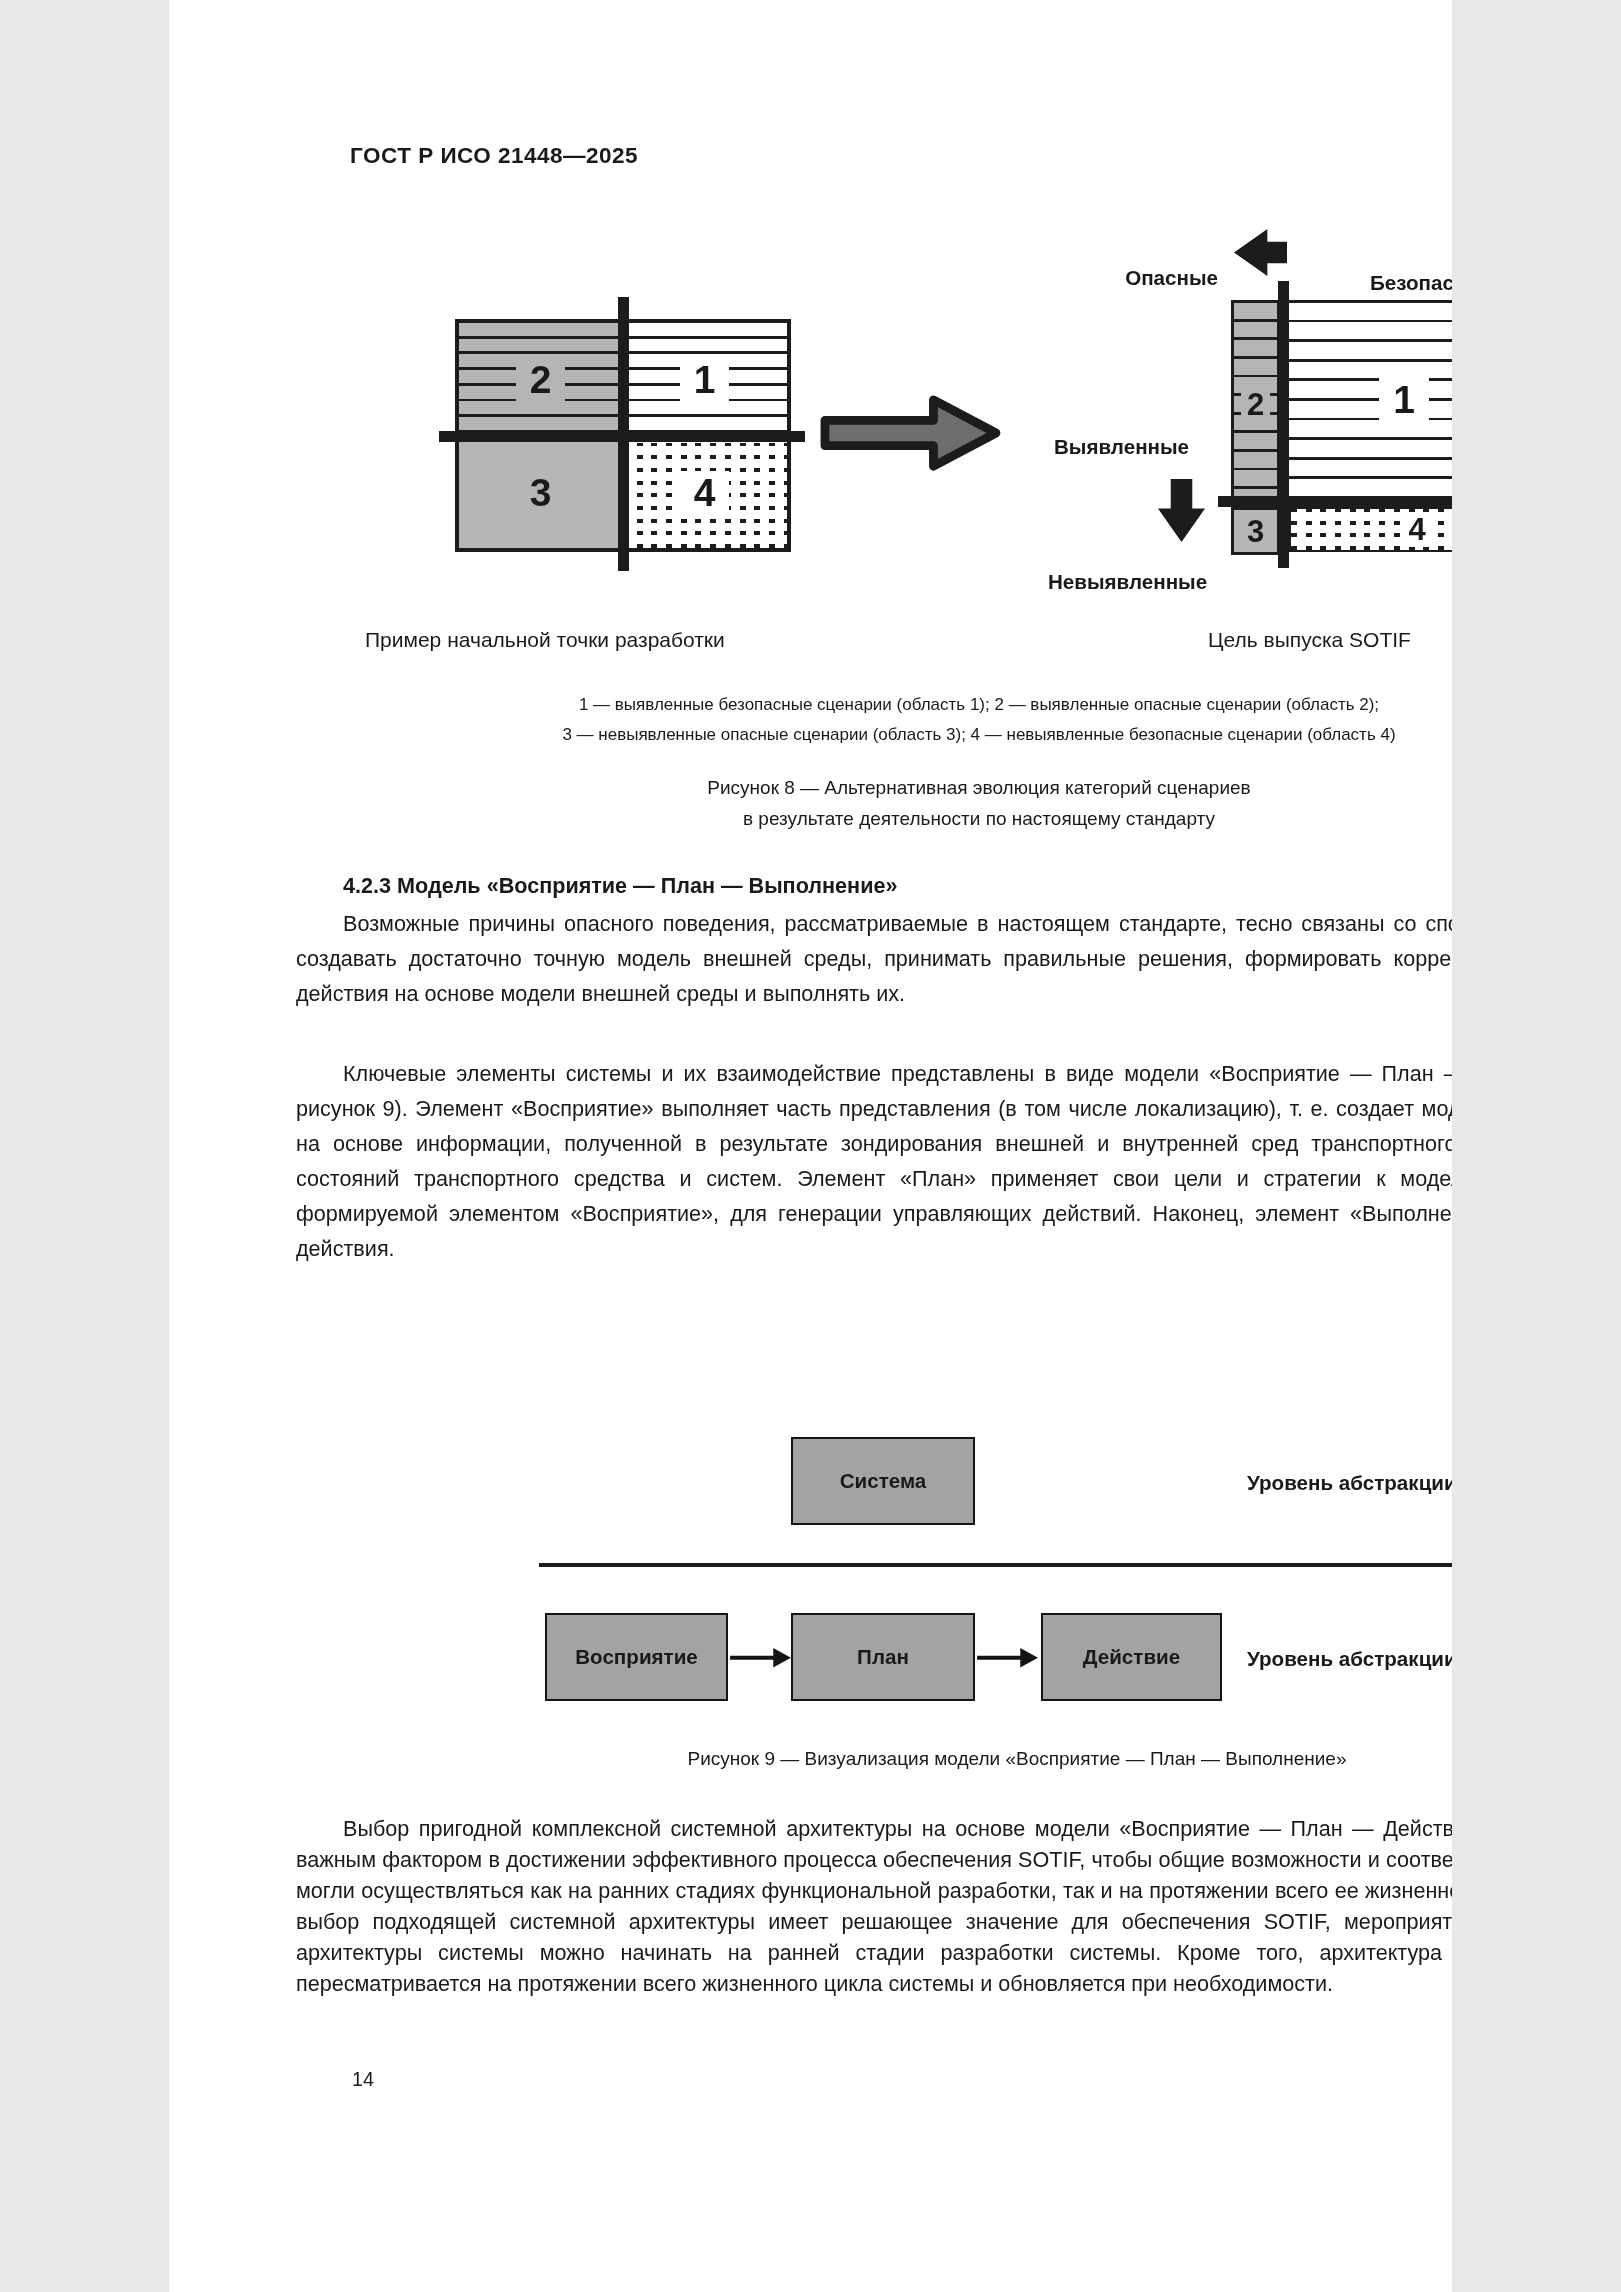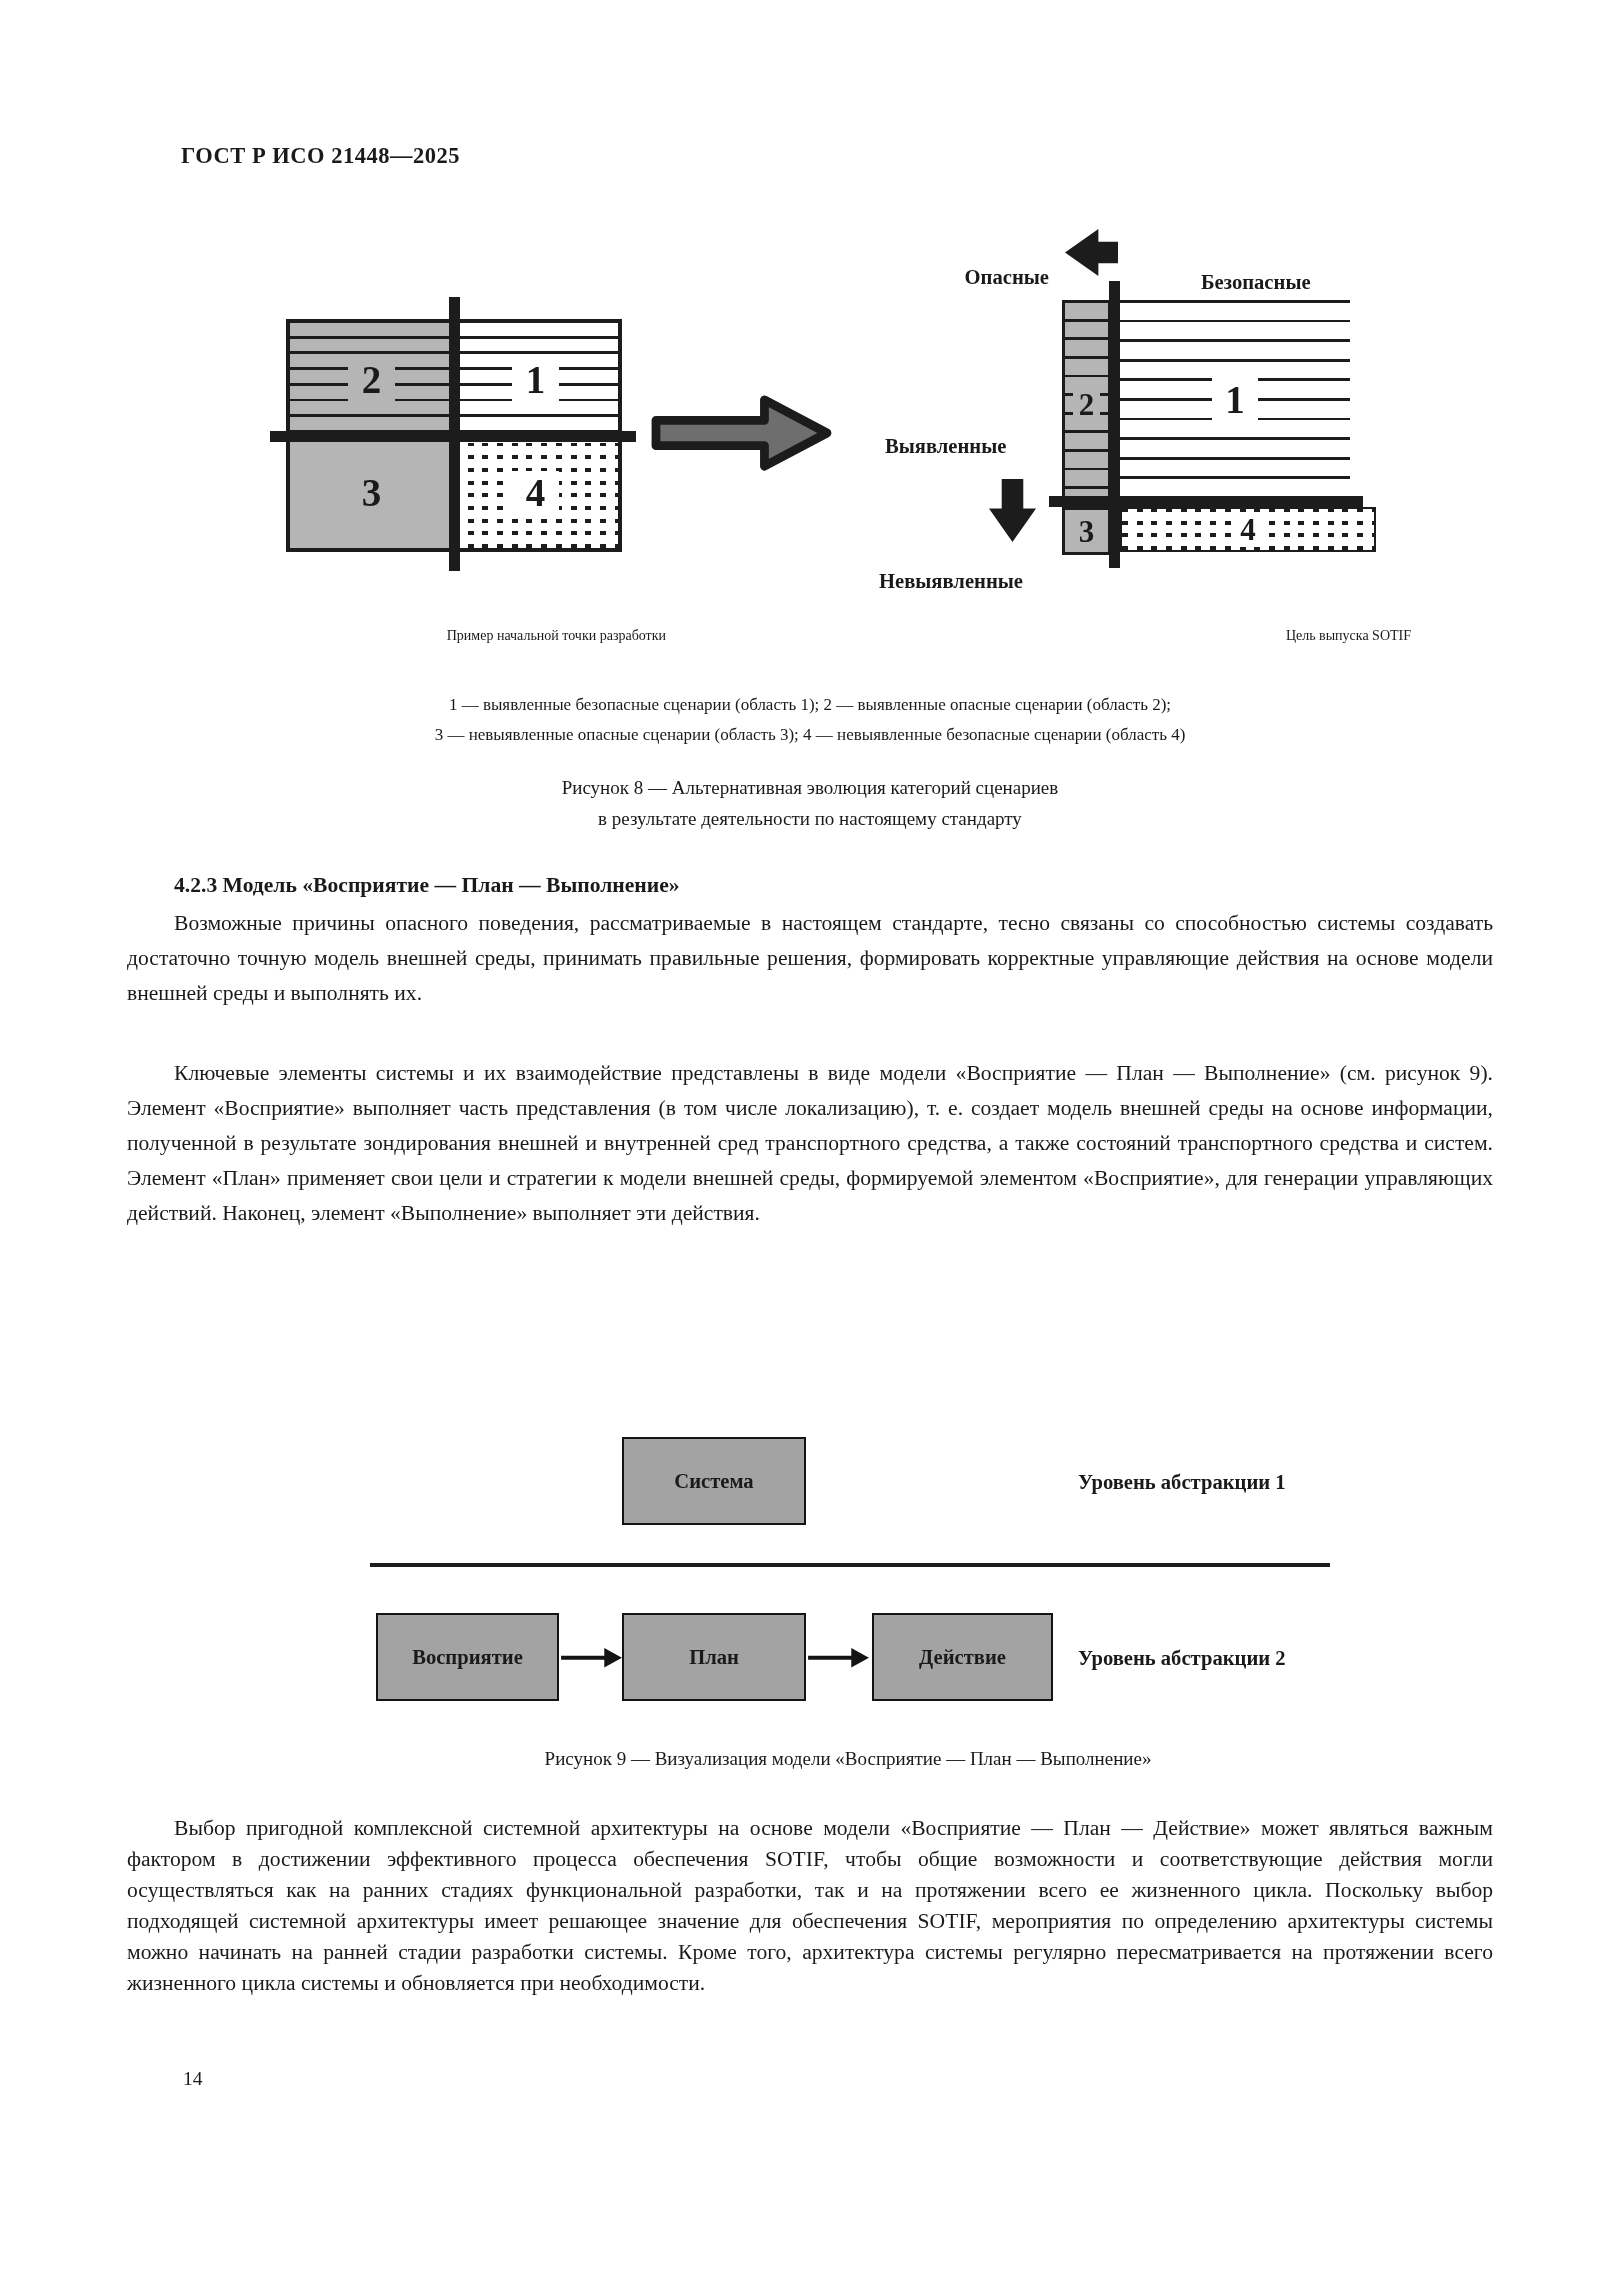--- a/index.html
+++ b/index.html
@@ -1,18 +1,18 @@
 <!DOCTYPE html>
 <html><head>
 <meta charset="utf-8">
 <style>
   html,body{margin:0;padding:0;background:#e8e8e8;}
   .page{
-    position:relative; width:1621px; height:2293px; background:#ffffff;
-    font-family:Liberation Serif, serif; color:#1a1a1a; overflow:hidden;
+    position:relative; width:1283px; height:2293px; background:#ffffff;
+    font-family:Liberation Sans, sans-serif; color:#1a1a1a; overflow:hidden;
     margin:0 auto;
   }
   .abs{position:absolute;}
 
   
   .doc-header{left:181px; top:143px; font-size:22.5px; font-weight:700; letter-spacing:0.5px;}
 
   
   .quad{
     left:286px; top:319px; width:336px; height:233px;
@@ -70,21 +70,21 @@
   .vline-right{left:1109px; top:281px; width:10.8px; height:287px;}
   .hline-right{left:1049px; top:496px; width:314px; height:10.8px;}
 
   .axis-label{font-weight:700; font-size:20.6px; white-space:nowrap;}
   .lbl-dangerous{left:931px; top:266px; width:118px; text-align:right;}
   .lbl-safe{left:1201px; top:271px;}
   .lbl-identified{left:885px; top:435px;}
   .lbl-unidentified{left:879px; top:570px;}
 
   
-  .subcaption{font-size:14px; text-align:right;}
+  .subcaption{font-size:21px; text-align:left;}
   .cap-left{left:196px; top:628px; width:470px;}
   .cap-right{left:1039px; top:628px; width:372px;}
   .legend{left:127px; top:690px; width:1366px; text-align:center; font-size:17px; line-height:30px;}
   .figcaption{left:127px; top:772px; width:1366px; text-align:center; font-size:19px; line-height:31px;}
 
   
   .heading{left:127px; top:873px; width:1366px; font-size:21.6px; font-weight:700; padding-left:47px; box-sizing:border-box;}
   .para{left:127px; top:0; width:1366px; font-size:21.6px; line-height:35px; text-align:justify; text-indent:47px; margin:0;}
   .para1{top:906px;}
   .para2{top:1056px;}

